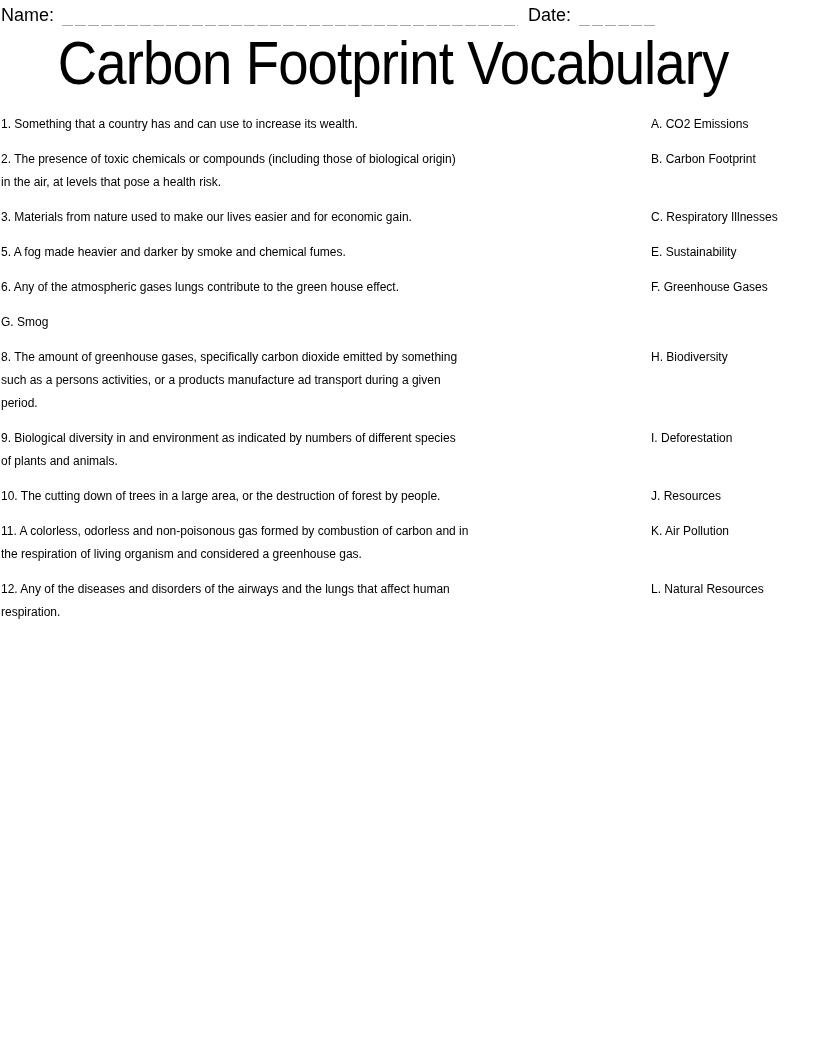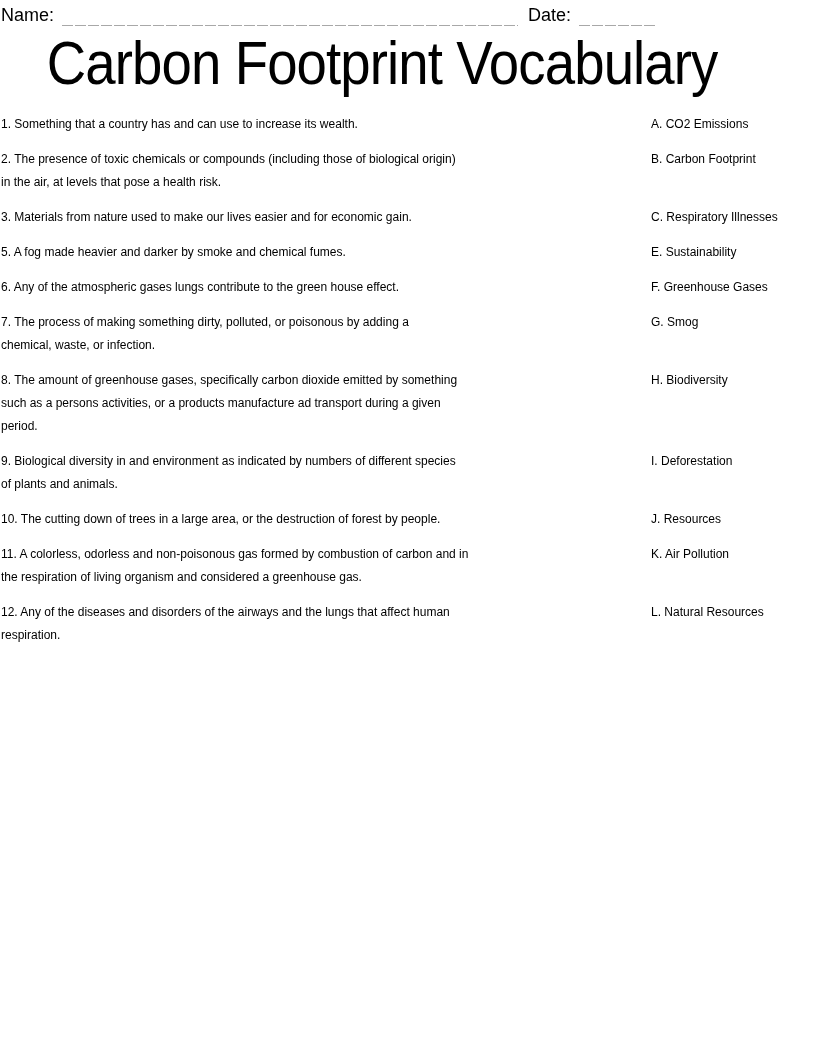--- a/index.html
+++ b/index.html
@@ -32,21 +32,21 @@
     border-bottom: 0;
     background: repeating-linear-gradient(90deg, #a8a8a8 0 11px, transparent 11px 13px) no-repeat;
     background-size: 100% 1px;
     background-position: 0 bottom;
   }
   .name-line { flex: 1 1 auto; }
   .date-label { margin-left: 10px; }
   .date-line { width: 76px; flex: 0 0 auto; }
 
   
-  .title-wrap { text-align: center; margin: 4px 0 0 0; }
+  .title-wrap { text-align: center; margin: 4px 0 0 0; padding-left: 11px; }
   h1.title {
     margin: 0;
     font-size: 62px;
     font-weight: 500;
     line-height: 66px;
     letter-spacing: -1px;
     display: inline-block;
     transform: scaleX(0.88);
     transform-origin: center;
     white-space: nowrap;
@@ -104,22 +104,20 @@
       <div class="def-cell"><span class="def-num">5.</span> <span class="def-text">A fog made heavier and darker by smoke and chemical fumes.</span></div>
       <div class="term-cell"><span>E.</span> <span>Sustainability</span></div>
     </div>
 
     <div class="row">
       <div class="def-cell"><span class="def-num">6.</span> <span class="def-text">Any of the atmospheric gases lungs contribute to the green house effect.</span></div>
       <div class="term-cell"><span>F.</span> <span>Greenhouse Gases</span></div>
     </div>
 
     <div class="row">
-      <div class="def-cell"><span class="def-num">7.</span> <span class="def-text">The process of making something dirty, polluted, or poisonous by adding a
-chemical, waste, or infection.</span></div>
       <div class="term-cell"><span>G.</span> <span>Smog</span></div>
     </div>
 
     <div class="row">
       <div class="def-cell"><span class="def-num">8.</span> <span class="def-text">The amount of greenhouse gases, specifically carbon dioxide emitted by something
 such as a persons activities, or a products manufacture ad transport during a given
 period.</span></div>
       <div class="term-cell"><span>H.</span> <span>Biodiversity</span></div>
     </div>
 

